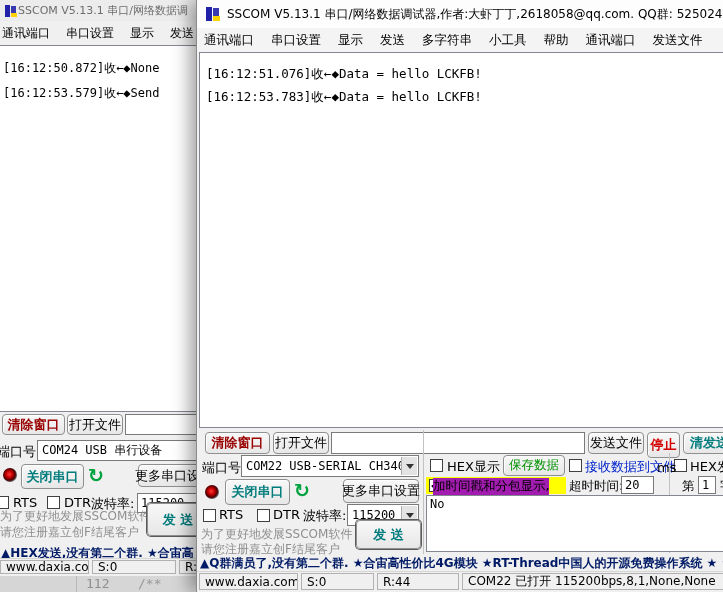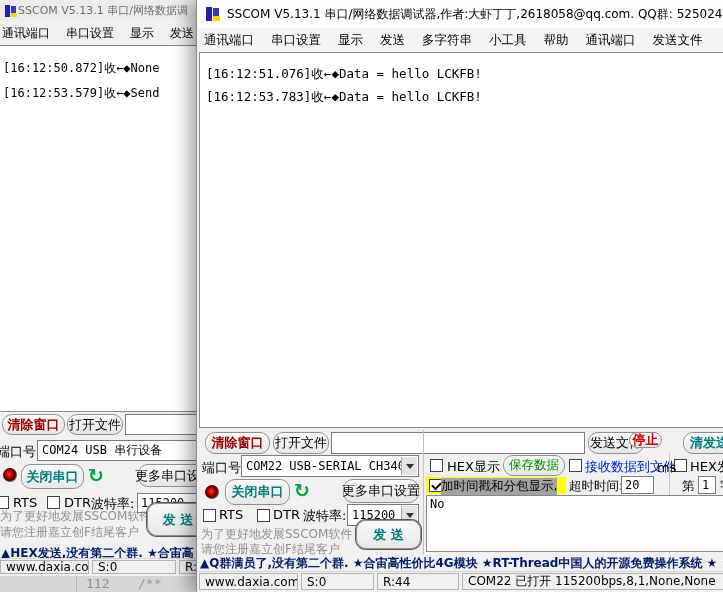--- a/index.html
+++ b/index.html
@@ -2,21 +2,21 @@
 <html><head>
 <meta charset="utf-8">
 <style>
   * { margin:0; padding:0; box-sizing:border-box; }
   html,body { width:723px; height:592px; overflow:hidden; background:#c9c9c9;
               font-family:"DejaVu Sans", sans-serif; font-size:12px; color:#000; }
   .screen { position:relative; width:723px; height:592px; overflow:hidden; background:#bfbfbf; }
 
   
   .btn { position:absolute; display:flex; align-items:center; justify-content:center;
-         background:linear-gradient(#f8f8f8,#e7e7e7); border:1px solid #8f8f8f; border-radius:10px;
+         background:linear-gradient(#f8f8f8,#e7e7e7); border:1px solid #8f8f8f; border-radius:4px;
          box-shadow:inset 1px 1px 0 #ffffff; font-size:13px; white-space:nowrap; cursor:default; }
   .maroon { color:#990000; font-weight:bold; }
   .teal   { color:#007c7c; font-weight:bold; }
   .green  { color:#009100; }
   .redtxt { color:#d40000; font-weight:bold; }
   .bluetxt{ color:#0023cc; }
   .tinput { position:absolute; background:#fff; border:1px solid #7a7a7a;
             font-family:"DejaVu Sans Mono", monospace; font-size:12px; padding:1px 3px; }
   .dd { position:absolute; background:#fff; border:1px solid #7a7a7a; display:flex; align-items:center;
         font-family:"DejaVu Sans Mono", monospace; font-size:12px; padding-left:4px; white-space:nowrap; overflow:hidden; }
@@ -159,21 +159,21 @@
     </div>
     <div class="recv mono">
       <div class="recv-line">[16:12:51.076]收←◆Data = hello LCKFB!</div>
       <div class="recv-line">[16:12:53.783]收←◆Data = hello LCKFB!</div>
     </div>
 
     <div class="btn maroon" style="left:8px; top:432px; width:65px; height:22px;">清除窗口</div>
     <div class="btn" style="left:76px; top:432px; width:56px; height:22px;">打开文件</div>
     <input class="tinput" style="left: 134px; top: 432px; width: 254px; height: 22px;" value="">
     <div class="btn" style="left:391px; top:432px; width:56px; height:22px;">发送文件</div>
-    <div class="btn redtxt" style="left:432px; top:432px; width:33px; height:16px;">停止</div>
+    <div class="btn redtxt" style="left:450px; top:432px; width:33px; height:26px;">停止</div>
     <div class="btn teal" style="left:486px; top:432px; width:66px; height:22px;">清发送区</div>
 
     <div class="lbl" style="left:5px; top:459px;">端口号</div>
     <div class="dd" style="left:44px; top:455px; width:178px; height:22px;">
       <span>COM22 USB-SERIAL CH340</span>
       <span class="arrow"></span>
     </div>
 
     <span class="port-led" style="left:8px; top:485px;"></span>
     <div class="btn teal" style="left:28px; top:479px; width:65px; height:26px;">关闭串口</div>
@@ -200,21 +200,21 @@
     <span class="lbl" style="left:250px; top:458px;text-align:right;">HEX显示</span>
     <div class="btn green" style="left:306px; top:455px; width:62px; height:21px; font-size:12.5px;">保存数据</div>
     <span class="cb" style="left:372px; top:459px;"></span>
     <span class="lbl bluetxt" style="left:388px; top:458px;">接收数据到文件</span>
     <div class="vdiv" style="left:472px; top:453px; height:100px;"></div>
     <span class="cb" style="left:477px; top:459px;"></span>
     <span class="lbl" style="left:493px; top:458px;">HEX发送</span>
 
     <div class="hl-yellow" style="left:229px; top:477px; width:140px; height:17px;"></div>
     <span class="cb checked" style="left:232px; top:479px;"></span>
-    <span class="lbl" style="left:244px; top:478px; font-size:12.5px; background:#a3a3a3;">加时间戳和分包显示,</span>
+    <span class="lbl" style="left:236px; top:478px; font-size:12.5px; background:#a21caf;">加时间戳和分包显示,</span>
     <span class="lbl" style="left:372px; top:478px; font-size:12.5px;">超时时间:</span>
     <input class="tinput" style="left: 424px; top: 476px; width: 33px; height: 18px;" value="20">
     <span class="lbl" style="left:460px; top:460px; font-size:13px;">ms</span>
     <span class="lbl" style="left:485px; top:478px; font-size:12.5px;">第</span>
     <input class="tinput" style="left: 501px; top: 476px; width: 18px; height: 18px;" value="1">
     <span class="lbl" style="left:523px; top:478px; font-size:12.5px;">字节</span>
 
     <div class="send-area" style="left:229px; top:495px; width:312px; height:57px;">No</div>
 
     <div class="banner" style="left:3px; top:555px; width:524px;">▲Q群满员了,没有第二个群. ★合宙高性价比4G模块 ★RT-Thread中国人的开源免费操作系统 ★ ★</div>

